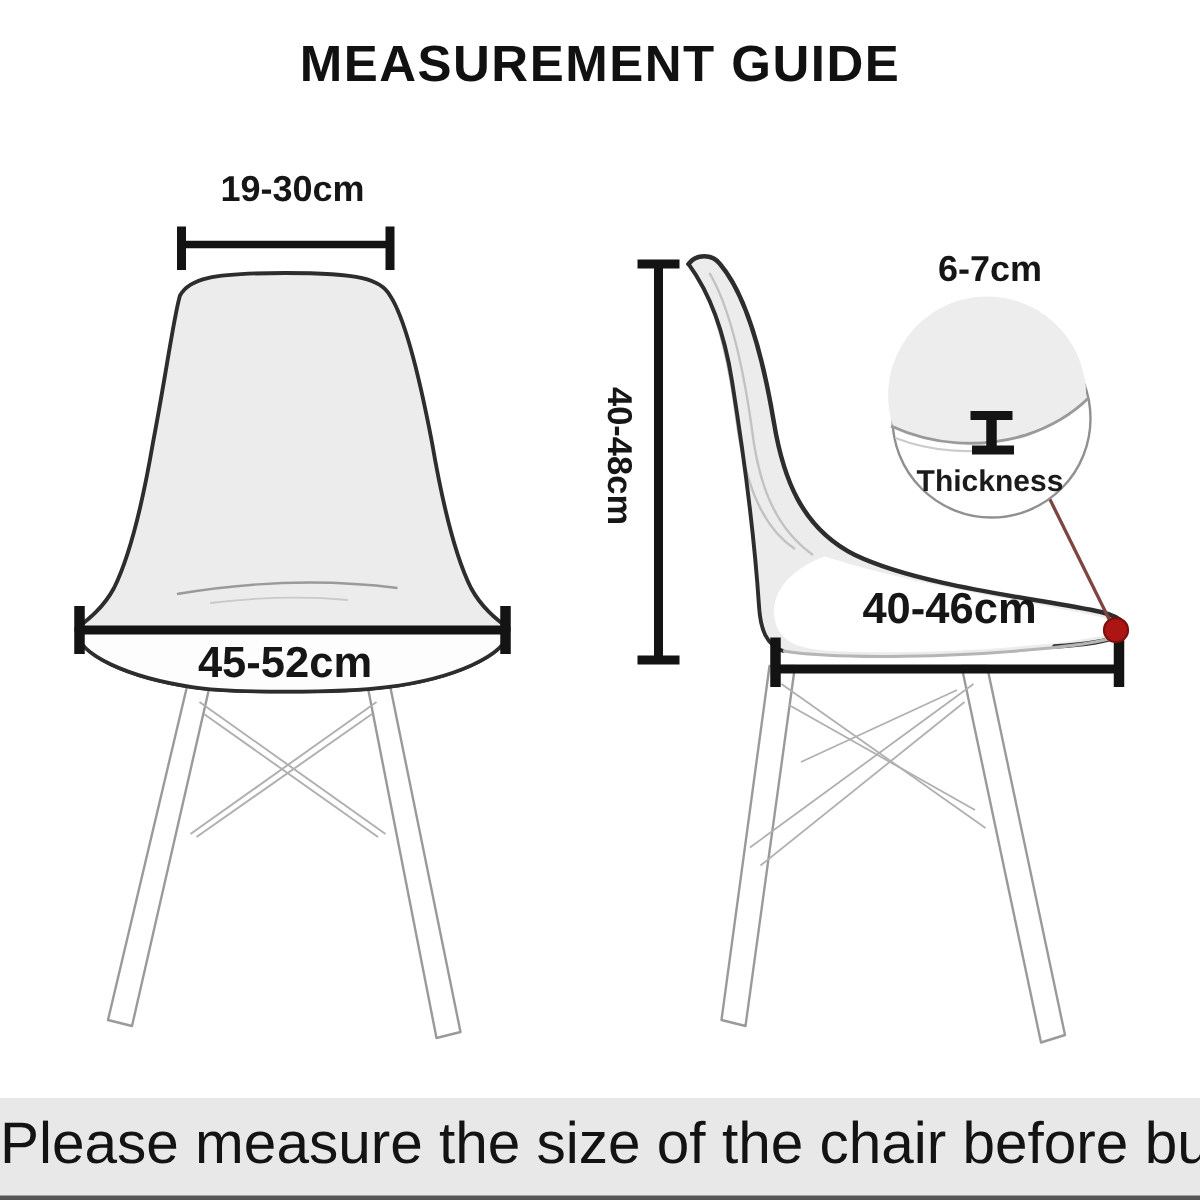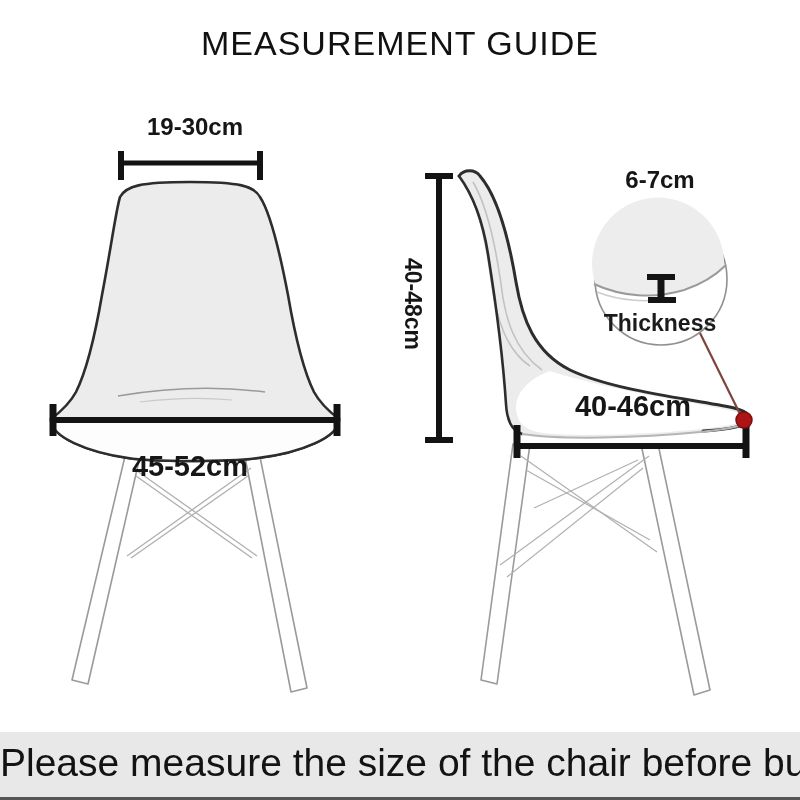--- a/index.html
+++ b/index.html
@@ -3,38 +3,38 @@
 <meta charset="utf-8">
 <style>
   html,body{margin:0;padding:0;background:#fff;}
   #canvas{
     position:relative;width:800px;height:800px;background:#ffffff;
     font-family:"Liberation Sans",sans-serif;overflow:hidden;
   }
   .abs{position:absolute;}
   #title{
     left:0;top:24px;width:800px;text-align:center;
-    font-size:34px;font-weight:400;color:#111;letter-spacing:1px;
+    font-size:34px;font-weight:700;color:#111;letter-spacing:1px;
   }
   .dim-label{
     font-weight:700;color:#161616;font-size:29px;text-align:center;
     white-space:nowrap;
   }
   #label-back-width{left:115px;top:113px;width:160px;font-size:24px;}
-  #label-seat-width{left:110px;top:450px;width:160px;}
+  #label-seat-width{left:110px;top:426px;width:160px;}
   #label-depth{left:553px;top:390px;width:160px;}
   #label-thickness-value{left:590px;top:166px;width:140px;font-size:24px;}
   #label-height{
     left:399px;top:258px;height:120px;
     writing-mode:vertical-rl;text-orientation:mixed;
     font-size:23px;font-weight:700;color:#161616;white-space:nowrap;
   }
   #label-thickness{
     left:590px;top:310px;width:140px;text-align:center;
-    font-size:23px;font-weight:600;color:#1b1b1b;
+    font-size:20px;font-weight:600;color:#1b1b1b;
   }
   #footer-band{
     left:0;top:732px;width:800px;height:68px;background:#e8e8e8;
     border-bottom:3px solid #555;box-sizing:border-box;
   }
   #footer-note{
     left:0;top:741px;width:800px;text-align:center;
     font-size:39px;font-weight:400;color:#131313;white-space:nowrap;
   }
   svg{position:absolute;left:0;top:0;}

